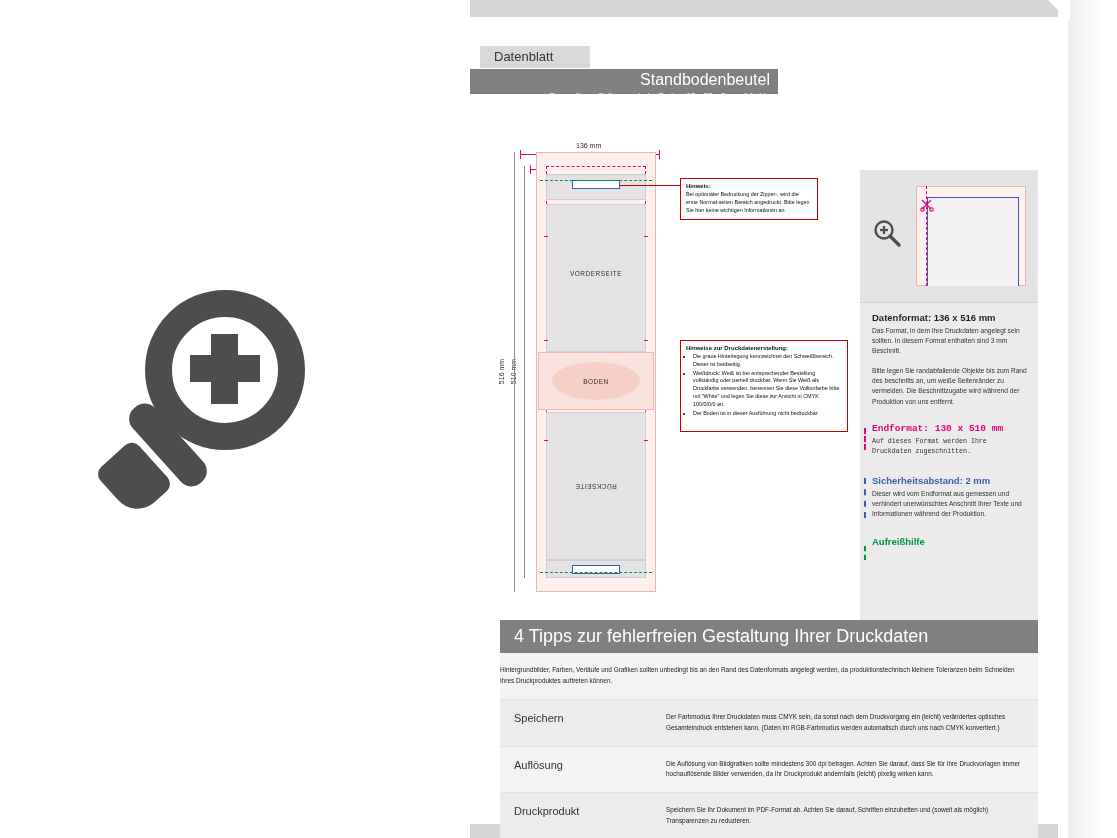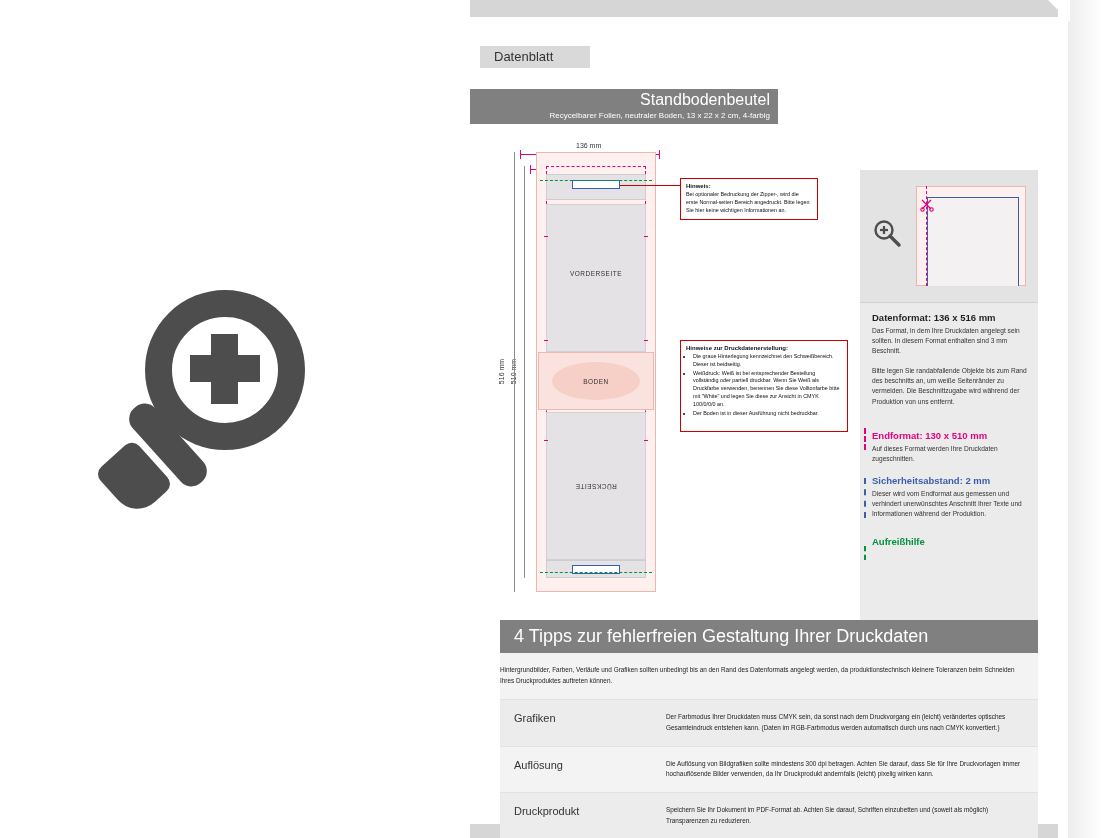--- a/index.html
+++ b/index.html
@@ -142,23 +142,22 @@
     font-size: 13px;
     line-height: 22px;
     padding-left: 14px;
     box-sizing: border-box;
   }
   .title-bar {
     position: absolute;
     left: 470px;
     top: 69px;
     width: 308px;
-    height: 35px;
+    height: 25px;
     background: #808080;
-    margin-top: 20px;
   }
   .title-main {
     position: absolute;
     right: 8px;
     top: 2px;
     color: #ffffff;
     font-size: 16px;
     text-align: right;
   }
   .title-sub {
@@ -456,21 +455,21 @@
 
   <div class="legend-text" style="top:142px;">
     <div class="lg-head lg-dark">Datenformat: 136 x 516 mm</div>
     <div class="lg-body">Das Format, in dem Ihre Druckdaten angelegt sein sollten. In diesem Format enthalten sind 3 mm Beschnitt.</div>
   </div>
   <div class="legend-text" style="top:196px;">
     <div class="lg-body">Bitte legen Sie randabfallende Objekte bis zum Rand des beschnitts an, um weiße Seitenränder zu vermeiden. Die Beschnittzugabe wird während der Produktion von uns entfernt.</div>
   </div>
 
   <div style="position:absolute; left:4px; top:258px; width:3px; height:22px; border-left:2px dashed #e5007d;"></div>
-  <div class="legend-text" style="top:260px;">
+  <div class="legend-text" style="top:253px;font-family:Liberation Mono, monospace;">
     <div class="lg-head lg-magenta">Endformat: 130 x 510 mm</div>
     <div class="lg-body">Auf dieses Format werden Ihre Druckdaten zugeschnitten.</div>
   </div>
 
   <div style="position:absolute; left:4px; top:308px; width:3px; height:40px; border-left:2px dashed #3c5ea8;"></div>
   <div class="legend-text" style="top:305px;">
     <div class="lg-head lg-blue">Sicherheitsabstand: 2 mm</div>
     <div class="lg-body">Dieser wird vom Endformat aus gemessen und verhindert unerwünschtes Anschnitt Ihrer Texte und Informationen während der Produktion.</div>
   </div>
 
@@ -480,21 +479,21 @@
   </div>
 </div>
 
 <div class="tips">
   <div class="tips-head">4 Tipps zur fehlerfreien Gestaltung Ihrer Druckdaten</div>
 
   <div class="tips-row">
     <div class="tips-body">Hintergrundbilder, Farben, Verläufe und Grafiken sollten unbedingt bis an den Rand des Datenformats angelegt werden, da produktionstechnisch kleinere Toleranzen beim Schneiden Ihres Druckproduktes auftreten können.</div>
   </div>
   <div class="tips-row alt">
-    <div class="tips-label">Grafiken</div>
+    <div class="tips-label">Speichern</div>
     <div class="tips-body">Der Farbmodus Ihrer Druckdaten muss CMYK sein, da sonst nach dem Druckvorgang ein (leicht) verändertes optisches Gesamteindruck entstehen kann. (Daten im RGB-Farbmodus werden automatisch durch uns nach CMYK konvertiert.)</div>
   </div>
   <div class="tips-row">
     <div class="tips-label">Auflösung</div>
     <div class="tips-body">Die Auflösung von Bildgrafiken sollte mindestens 300 dpi betragen. Achten Sie darauf, dass Sie für Ihre Druckvorlagen immer hochauflösende Bilder verwenden, da Ihr Druckprodukt andernfalls (leicht) pixelig wirken kann.</div>
   </div>
   <div class="tips-row alt">
     <div class="tips-label">Druckprodukt</div>
     <div class="tips-body">Speichern Sie Ihr Dokument im PDF-Format ab. Achten Sie darauf, Schriften einzubetten und (soweit als möglich) Transparenzen zu reduzieren.</div>
   </div>

